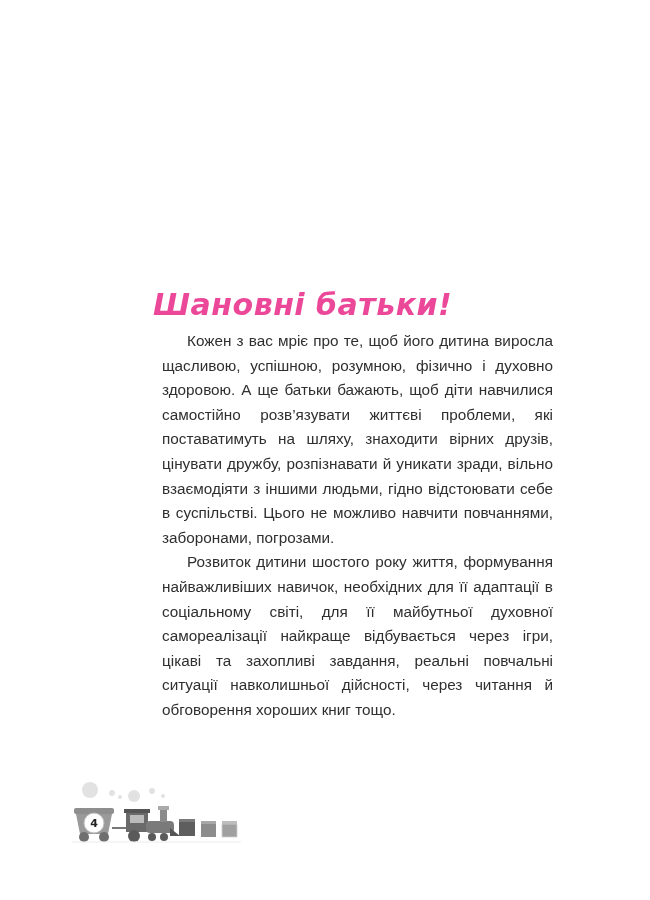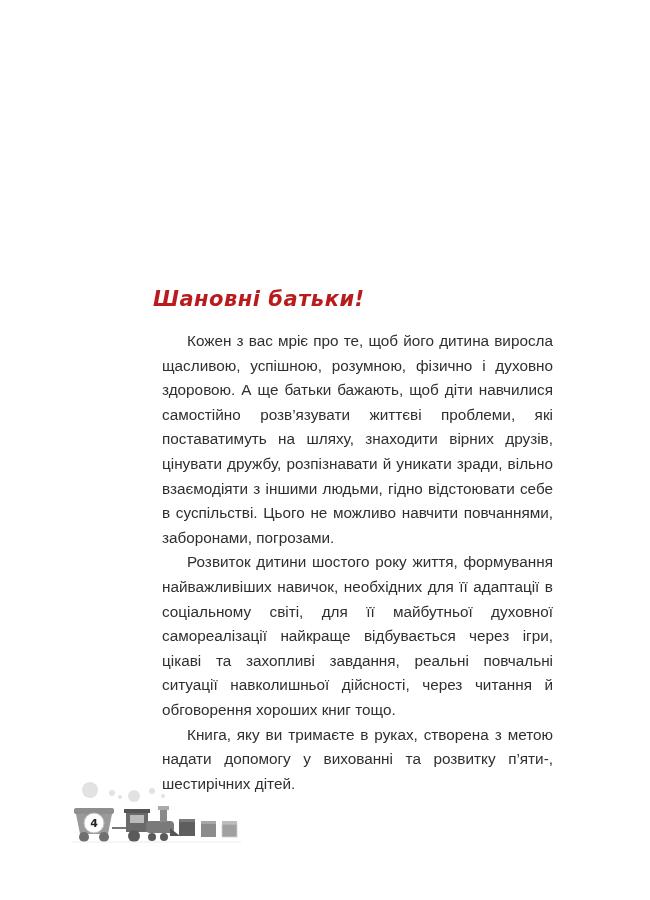--- a/index.html
+++ b/index.html
@@ -4,21 +4,21 @@
 <style>
   html, body { margin: 0; padding: 0; }
   body {
     width: 650px; height: 900px; background: #ffffff; position: relative; overflow: hidden;
     font-family: "Liberation Sans", "DejaVu Sans", sans-serif; color: #2b2b2b;
   }
   .page { position: absolute; left: 0; top: 0; width: 650px; height: 900px; }
   .heading {
     position: absolute; left: 153px; top: 287px;
     font-family: "DejaVu Sans", sans-serif; font-weight: bold; font-style: italic;
-    font-size: 21px; color: #b91c1c; letter-spacing: 0.5px;
+    font-size: 30px; color: #ec4899; letter-spacing: 0.5px;
   }
   .body-text {
     position: absolute; left: 162px; top: 329px; width: 391px;
     font-size: 15.3px; line-height: 24.6px; color: #2f2f2f;
     text-align: justify; hyphens: manual;
   }
   .body-text p { margin: 0; text-indent: 25px; }
   .train { position: absolute; left: 66px; top: 776px; width: 180px; height: 70px; }
   .page-number {
     font-family: "DejaVu Sans", sans-serif; font-weight: bold; font-size: 11px; fill: #222;
@@ -27,21 +27,20 @@
 </head>
 <body>
 
 <div class="page">
 
   <div class="heading">Шановні батьки!</div>
 
   <div class="body-text">
     <p>Кожен з вас мріє про те, щоб його дитина виросла щасливою, успішною, розумною, фізично і духовно здоровою. А ще батьки бажають, щоб діти навчилися самостійно розв’язувати життєві проблеми, які поставатимуть на шляху, знаходити вірних друзів, цінувати дружбу, розпізнавати й уникати зради, вільно взаємодіяти з іншими людьми, гідно відстоювати себе в суспільстві. Цього не можливо навчити повчаннями, заборонами, погрозами.</p>
     <p>Розвиток дитини шостого року життя, формування найважливіших навичок, необхідних для її адаптації в соціальному світі, для її майбутньої духовної самореалізації найкраще відбувається через ігри, цікаві та захопливі завдання, реальні повчальні ситуації навколишньої дійсності, через читання й обговорення хороших книг тощо.</p>
-    <p>Книга, яку ви тримаєте в руках, створена з метою надати допомогу у вихованні та розвитку п’яти-, шестирічних дітей.</p>
   </div>
 
   <svg class="train" viewBox="0 0 180 70" width="180" height="70">
 
     <g fill="#e2e2e2">
       <circle cx="24" cy="14" r="8"></circle>
       <circle cx="46" cy="17" r="3"></circle>
       <circle cx="54" cy="21" r="2"></circle>
       <circle cx="68" cy="20" r="6"></circle>
       <circle cx="86" cy="15" r="3"></circle>

